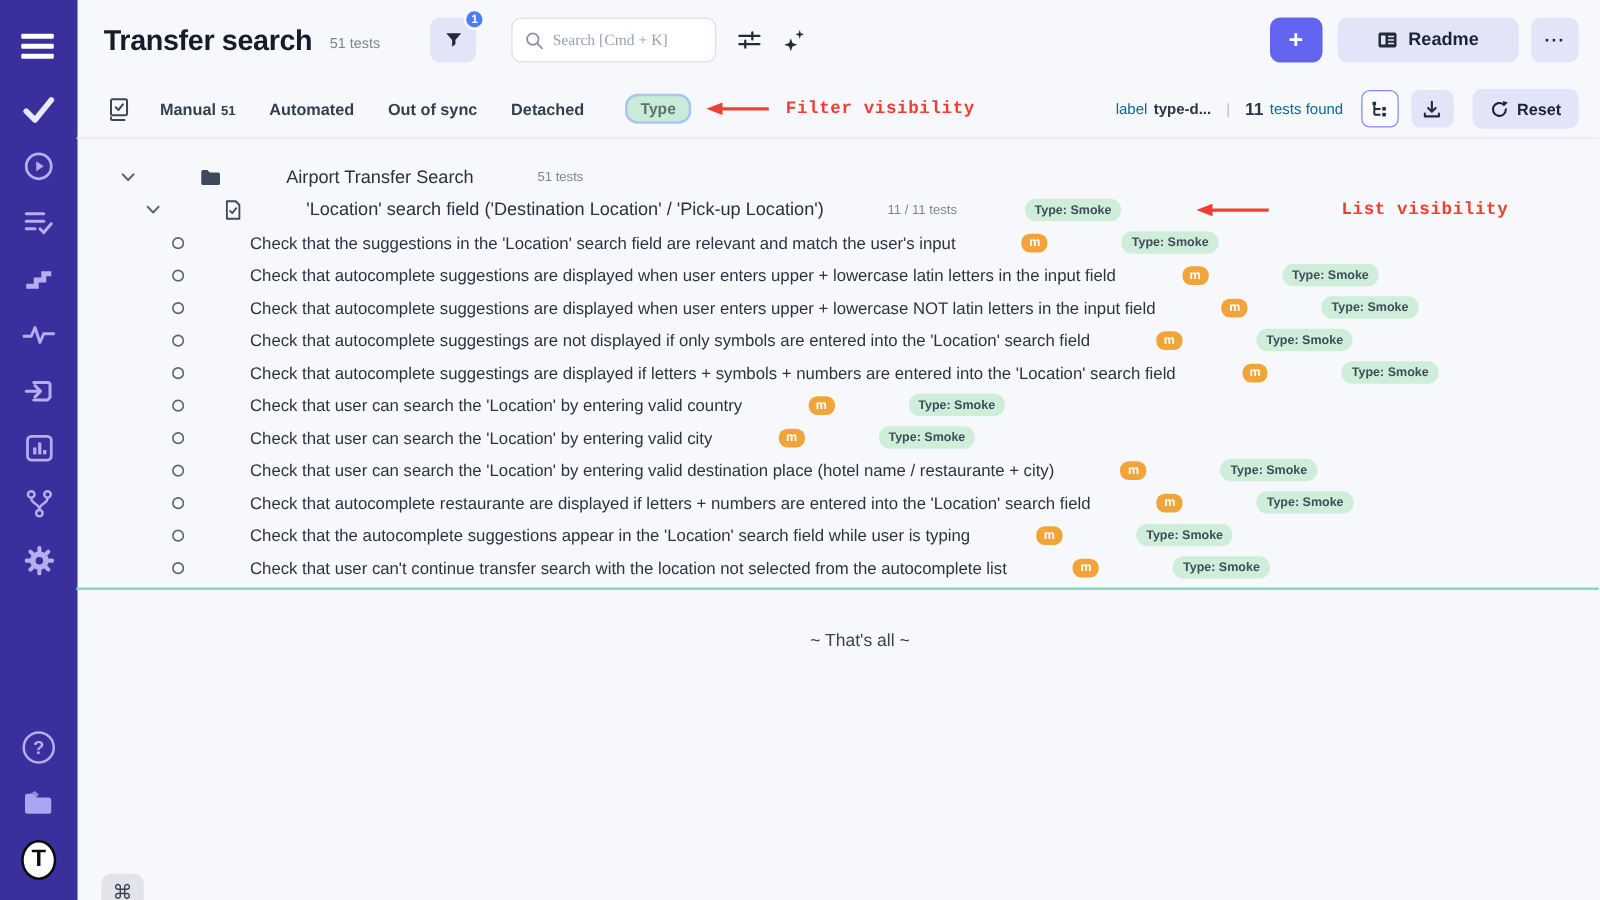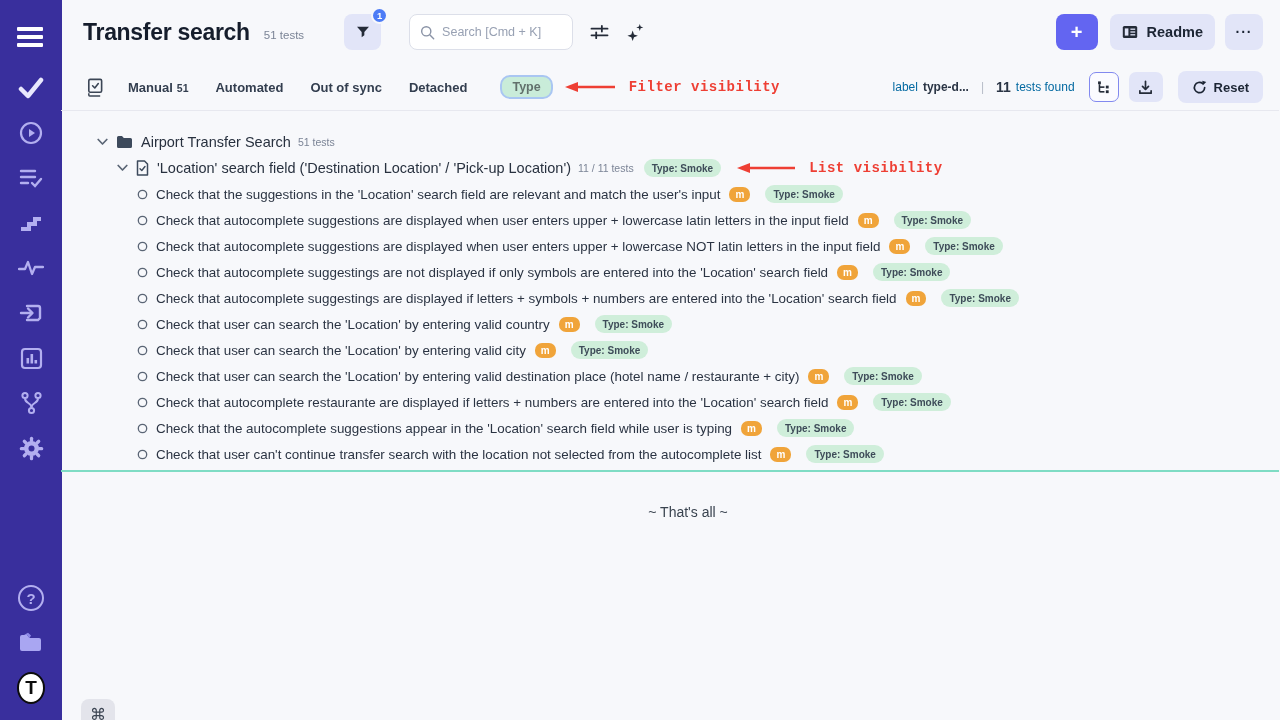--- a/index.html
+++ b/index.html
@@ -28,27 +28,27 @@
   .page-title { font-size:23px; font-weight:bold; color:#151d2c; letter-spacing:-0.3px; }
   .tests-count { font-size:11.5px; color:#7b8496; margin-left:14px; margin-top:6px; }
   .filter-btn { position:relative; width:37px; height:36px; background:#e2e5f8; border-radius:8px;
                 display:flex; align-items:center; justify-content:center; margin-left:40px; cursor:pointer; }
   .filter-badge { position:absolute; top:-7px; right:-7px; width:17px; height:17px; background:#4d7cf6;
                   border:2px solid #f7f8fb; border-radius:50%; color:#fff; font-size:9.5px; font-weight:bold;
                   display:flex; align-items:center; justify-content:center; }
   .search-box { margin-left:28px; width:164px; height:36px; background:#ffffff; border:1px solid #dcdfe9;
                 border-radius:8px; display:flex; align-items:center; padding:0 10px; gap:7px; }
   .search-box input { border:none; outline:none; width:120px; font-size:12.5px; color:#3a4454; background:transparent;
-                      font-family:Liberation Sans, sans-serif; }
+                      font-family:Liberation Serif, serif; }
   .search-box input::placeholder { color:#98a1b3; }
   .hdr-icon { margin-left:17px; display:flex; align-items:center; justify-content:center; cursor:pointer; }
   .hdr-spacer { flex:1; }
   .plus-btn { width:42px; height:36px; background:#6365f1; border-radius:8px; color:#ffffff; font-size:20px;
               display:flex; align-items:center; justify-content:center; cursor:pointer; margin-right:12px; font-weight:bold;}
-  .readme-btn { height:36px; background:#e2e5f8; border-radius:8px; padding:0 12px; display:flex; gap:9px;
+  .readme-btn { height:36px; background:#e2e5f8; border-radius:8px; padding:0 32px; display:flex; gap:9px;
                 align-items:center; font-weight:bold; font-size:14.5px; color:#1c2534; cursor:pointer; margin-right:10px; }
   .more-btn { width:38px; height:36px; background:#e2e5f8; border-radius:8px; display:flex; align-items:center;
               justify-content:center; font-weight:bold; font-size:14px; color:#1c2534; cursor:pointer; letter-spacing:1px; }
 
   
   .toolbar { height:47px; display:flex; align-items:center; padding:0 16px 0 24px; border-bottom:1px solid #e7e8ef; }
   .selectall { margin-right:24px; cursor:pointer; display:flex; }
   .tab { font-weight:bold; font-size:13px; color:#333e4f; margin-right:27px; cursor:pointer; display:flex; align-items:baseline; }
   .tab .cnt { font-size:10.5px; margin-left:4px; font-weight:bold; }
   .type-chip { background:#c9ecd9; border:2px solid #a9c6f2; border-radius:10px; padding:3px 10px;
@@ -61,21 +61,21 @@
   .found-n { font-size:14px; font-weight:bold; color:#2b3545; margin-right:5px; }
   .tree-btn { width:30px; height:30px; border:1.5px solid #8289ef; border-radius:7px; background:#fbfbff;
               display:flex; align-items:center; justify-content:center; margin-left:14px; cursor:pointer; }
   .dl-btn { width:34px; height:30px; background:#e2e5f8; border-radius:7px; display:flex; align-items:center;
             justify-content:center; margin-left:10px; cursor:pointer; }
   .reset-btn { height:32px; background:#e2e5f8; border-radius:8px; padding:0 14px; display:flex; gap:7px;
                align-items:center; font-weight:bold; font-size:13px; color:#1c2534; margin-left:15px; cursor:pointer; }
 
   
   .tree { padding:18px 0 0 36px; }
-  .trow { display:flex; align-items:center; height:26px; }
+  .trow { display:flex; align-items:center; height:26px;gap:44px; }
   .chev { display:flex; margin-right:8px; cursor:pointer; }
   .node-name { font-size:14.5px; font-weight:500; color:#28313f; margin-left:8px; cursor:pointer; }
   .node-meta { font-size:10.5px; color:#7b8496; margin-left:7px; }
   .suite-row { margin-left:20px; }
   .test-row { margin-left:40px; }
   .test-title { font-size:13.4px; color:#2b3443; margin-left:8px; cursor:pointer; }
   .m-badge { background:#f0a43a; color:#ffffff; font-size:10px; font-weight:bold; border-radius:7px;
              padding:2px 6px; margin-left:9px; line-height:1.1; }
   .type-badge { background:#cfeeda; color:#3e4c59; font-size:10px; font-weight:bold; border-radius:9px;
                 padding:3.5px 8px; margin-left:15px; line-height:1.1; }

